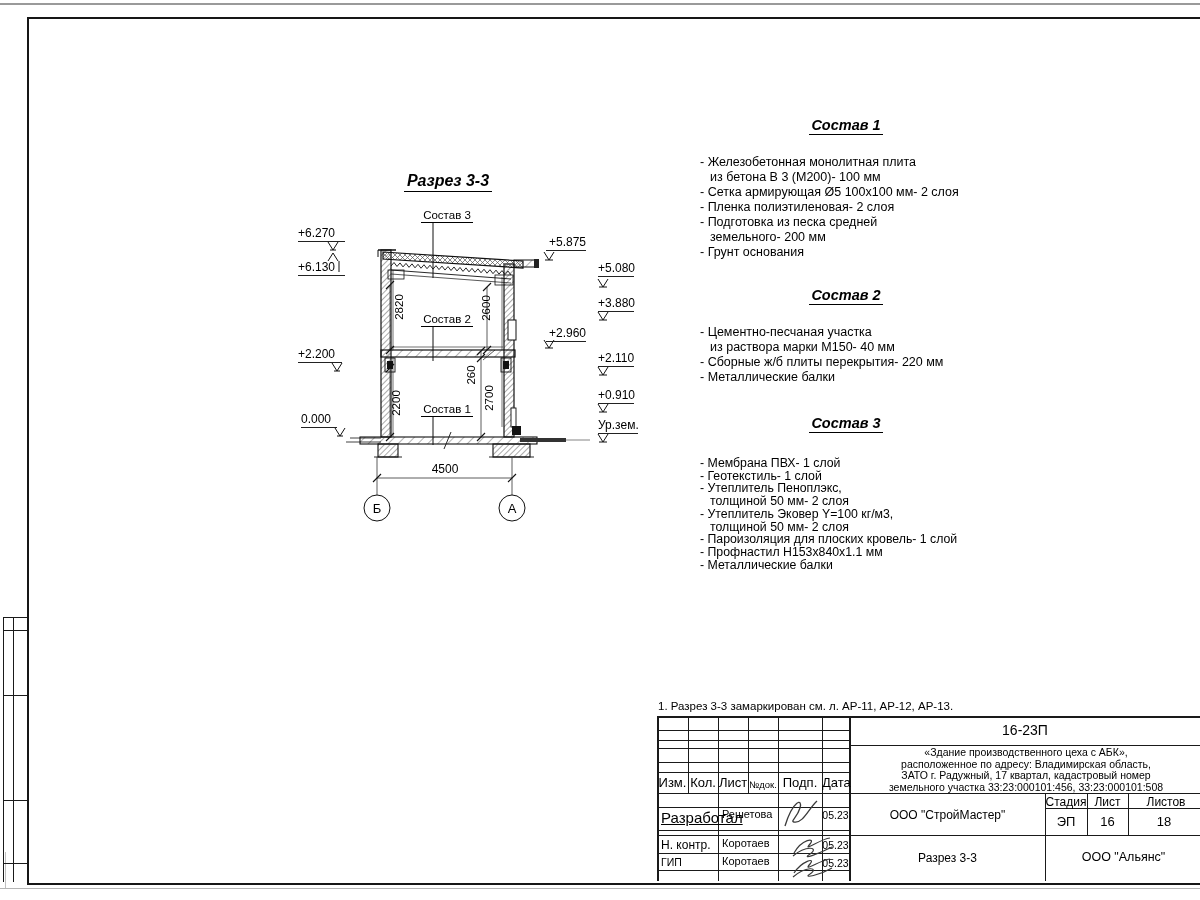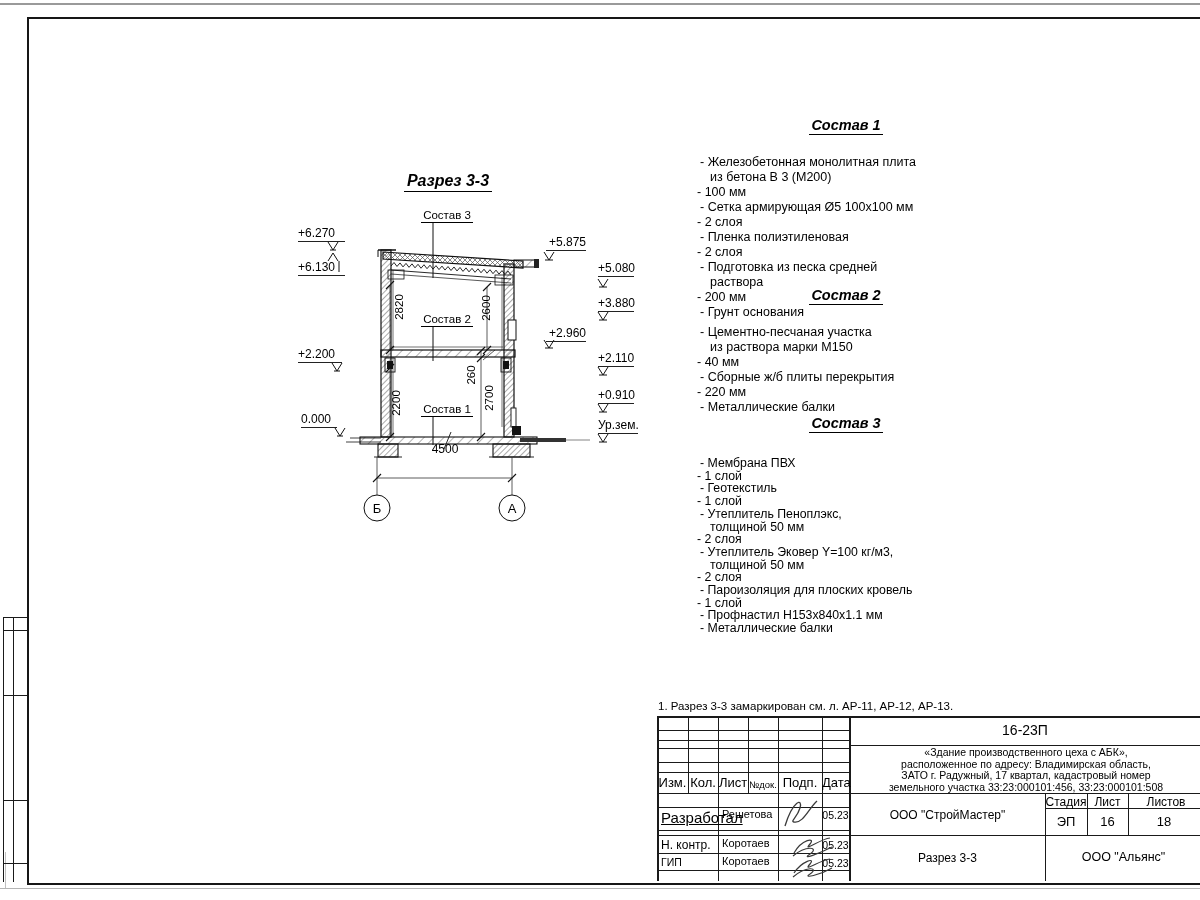--- a/index.html
+++ b/index.html
@@ -18,21 +18,21 @@
         white-space:nowrap;line-height:14px;}
   .elev.ta-r{text-align:right;}
   .dimrot{position:absolute;font-size:11.5px;white-space:nowrap;
           transform:translate(-50%,-50%) rotate(-90deg);}
   .dimh{position:absolute;font-size:12px;text-align:center;white-space:nowrap;}
   .axis{position:absolute;font-size:13px;text-align:center;}
   
   .chead{position:absolute;text-align:center;font-size:14.5px;font-style:italic;font-weight:bold;}
   .chead span{border-bottom:1.2px solid #000;padding:0 2px 1px 2px;}
   .clist{position:absolute;font-size:12.5px;}
-  .crow{display:flex;justify-content:space-between;line-height:15px;flex-direction:column;}
+  .crow{display:flex;justify-content:flex-start;line-height:15px;}
   .clist.tight .crow{line-height:12.7px;font-size:12.3px;}
   .crow .t{padding-left:3px;white-space:nowrap;}
   .crow.ind .t{padding-left:13px;}
   .crow .v{padding-right:5px;white-space:nowrap;}
   .note{position:absolute;font-size:11.5px;white-space:nowrap;text-align:center;}
   
   .tb{position:absolute;white-space:nowrap;}
   .tb.c{text-align:center;}
   svg{position:absolute;overflow:visible;}
 </style>
@@ -183,21 +183,21 @@
   <div class="elev ta-r" style="left:546px;top:326px;width:40px;">+2.960</div>
   <div class="elev ta-r" style="left:598px;top:351px;width:36px;">+2.110</div>
   <div class="elev ta-r" style="left:598px;top:388px;width:36px;">+0.910</div>
   <div class="elev ta-r" style="left:598px;top:418px;width:40px;">Ур.зем.</div>
 
   <div class="dimrot" style="left:399px;top:307px;">2820</div>
   <div class="dimrot" style="left:486px;top:308px;">2600</div>
   <div class="dimrot" style="left:396px;top:403px;">2200</div>
   <div class="dimrot" style="left:471px;top:375px;">260</div>
   <div class="dimrot" style="left:489px;top:398px;">2700</div>
-  <div class="dimh" style="left:427px;top:442px;width:36px;text-align:center;">4500</div>
+  <div class="dimh" style="left:427px;top:462px;width:36px;text-align:center;">4500</div>
   <div class="axis" style="left:369px;top:501px;width:16px;">Б</div>
   <div class="axis" style="left:504px;top:501px;width:16px;">А</div>
 
   <div class="chead" style="left:697px;top:117px;width:298px;">
     <span>Состав 1</span></div>
   <div class="clist" style="left:697px;top:155px;width:298px;">
     <div class="crow">
         <span class="t">- Железобетонная  монолитная плита</span>
         <span class="v"></span>
       </div>
@@ -211,21 +211,21 @@
       </div>
     <div class="crow">
         <span class="t">- Пленка полиэтиленовая</span>
         <span class="v">-  2 слоя</span>
       </div>
     <div class="crow">
         <span class="t">- Подготовка из песка средней</span>
         <span class="v"></span>
       </div>
     <div class="crow ind">
-        <span class="t">раствора</span>
+        <span class="t">земельного</span>
         <span class="v">- 200 мм</span>
       </div>
     <div class="crow">
         <span class="t">- Грунт основания</span>
         <span class="v"></span>
       </div>
   </div>
 
   <div class="chead" style="left:697px;top:287px;width:298px;">
     <span>Состав 2</span></div>

